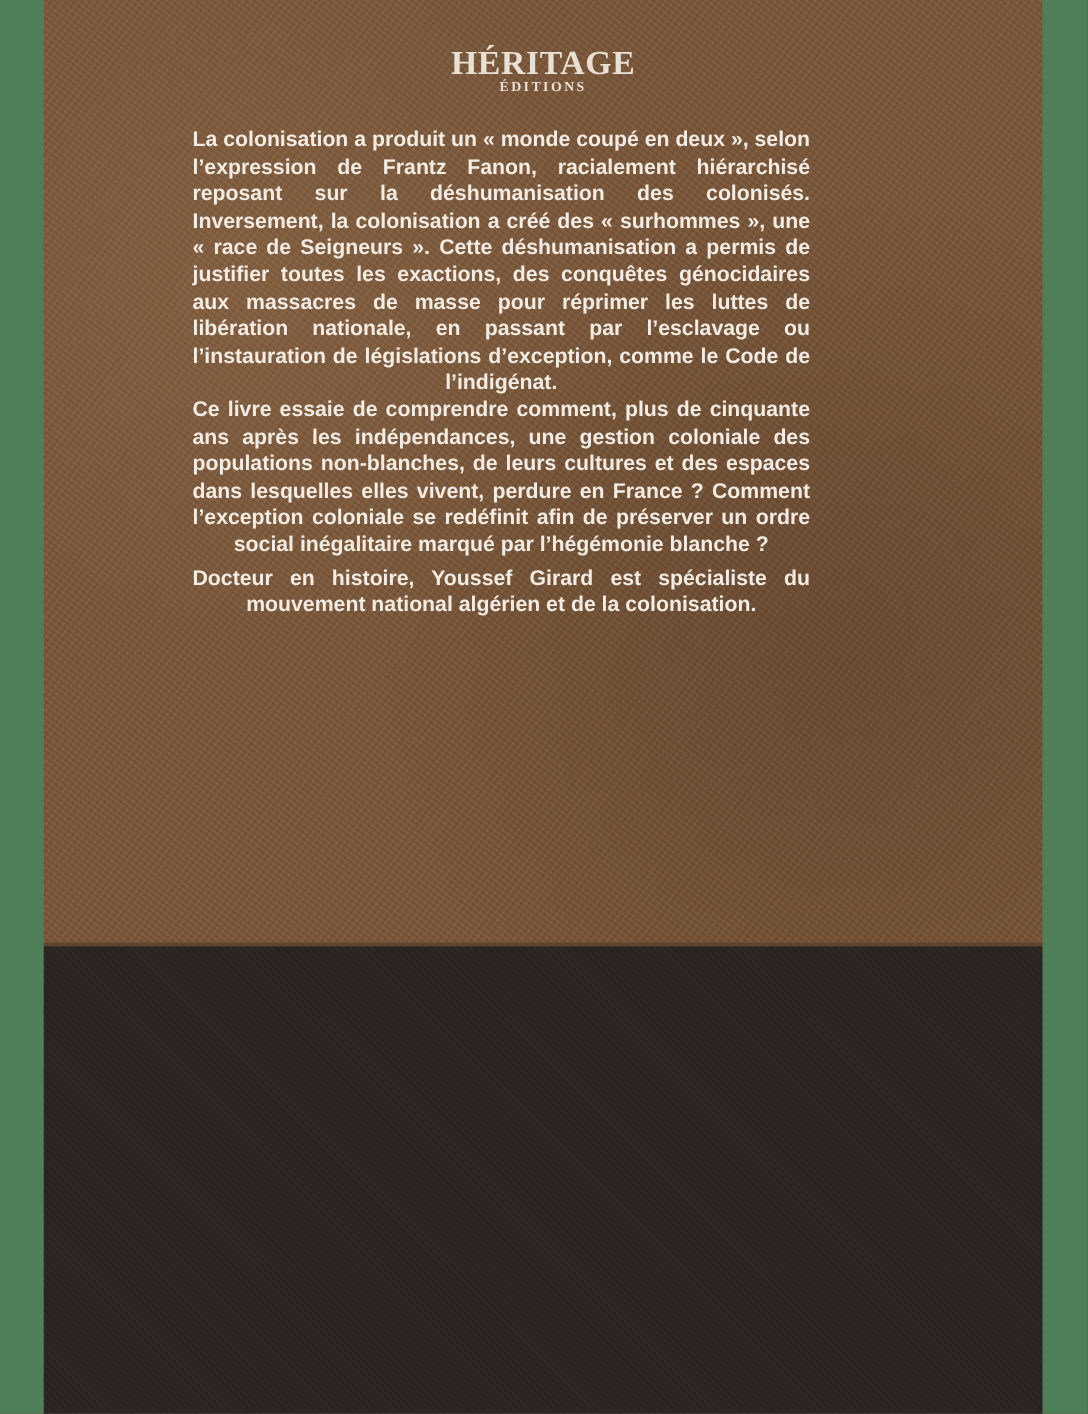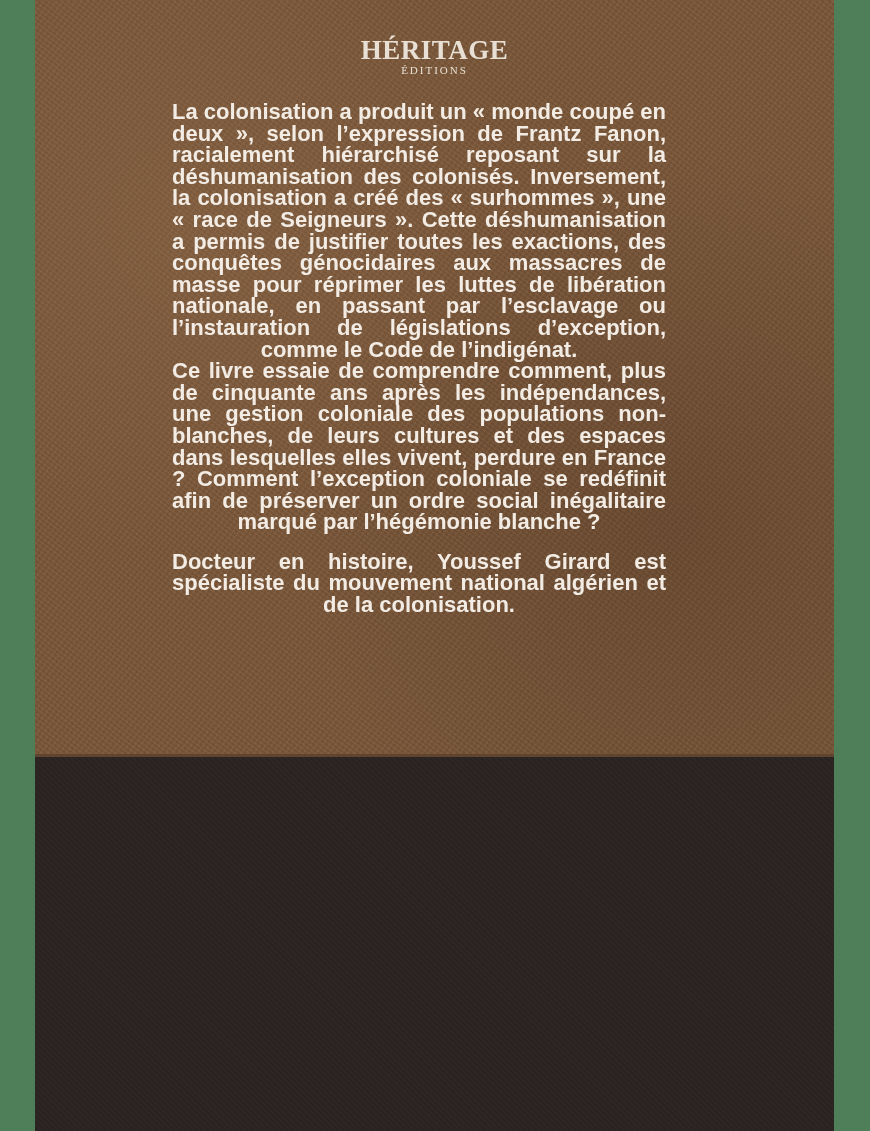--- a/index.html
+++ b/index.html
@@ -30,30 +30,30 @@
     }
     .logo {
       position: absolute; left: 0; width: 799px; top: 36px; text-align: center;
       color: #e8e0d4;
     }
     .logo-main {
       font-family: "Liberation Serif", serif; font-weight: bold;
       font-size: 27px; letter-spacing: 0.5px; line-height: 28px;
     }
     .logo-sub {
-      font-family: "Liberation Serif", serif; font-weight: normal;
+      font-family: "Liberation Serif", serif; font-weight: bold;
       font-size: 11px; letter-spacing: 2px; line-height: 12px;
     }
     .blurb {
-      position: absolute; left: 137px; top: 101px; width: 494px;
-      color: #f2ece4; font-weight: bold; font-size: 22px; line-height: 21.6px;
+      position: absolute; left: 119px; top: 101px; width: 494px;
+      color: #f2ece4; font-weight: bold; font-size: 17px; line-height: 21.6px;
       text-align: justify;
     }
     .blurb p { margin: 0; text-align: justify; text-align-last: center; }
-    .blurb p.bio { margin-top: 18px; }
+    .blurb p.bio { margin-top: 5px; }
     .barcode-area {
       position: absolute; left: 598px; top: 1006px; width: 152px;
       text-align: right; color: #ffffff; font-weight: bold;
     }
     .price { font-size: 13px; line-height: 18px; }
     .isbn { font-size: 13px; line-height: 17px; letter-spacing: -0.2px; }
     .barcode {
       background: #ffffff; height: 52px; margin-top: 2px; position: relative;
       display: flex; align-items: stretch; padding: 2px 4px 0 4px; box-sizing: border-box;
     }

